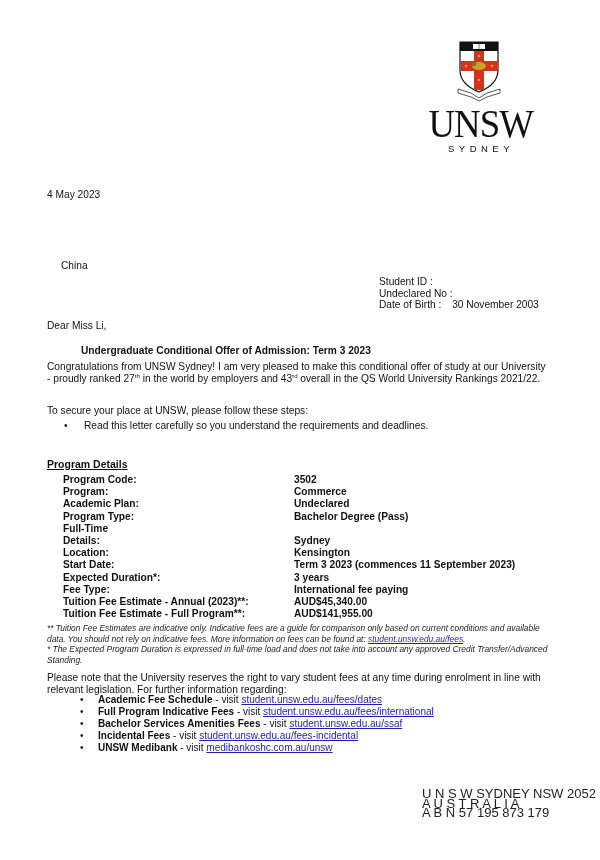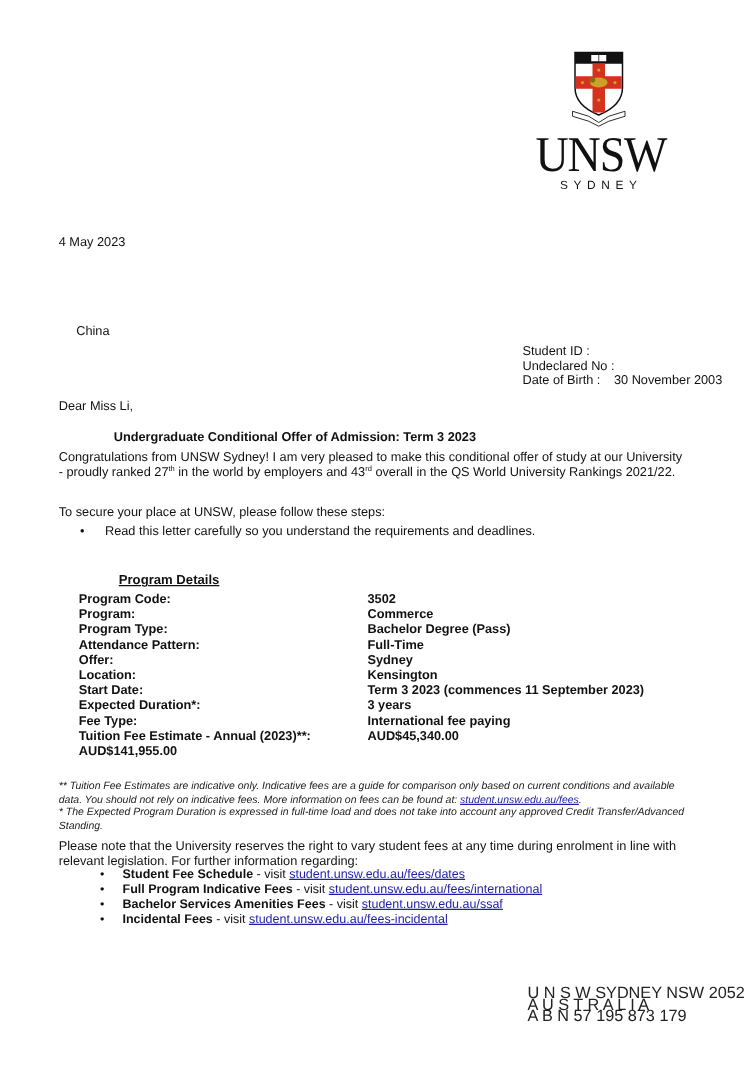--- a/index.html
+++ b/index.html
@@ -33,34 +33,34 @@
       color: #111;
       margin-top: 1px;
       padding-left: 4px;
       text-align: center;
     }
 
     .date { left: 47px; top: 189px; }
     .country { left: 61px; top: 260px; }
 
     .ref-block { left: 379px; top: 276px; line-height: 11.5px; }
-    .ref-row { white-space: nowrap; margin-left: 39px; }
+    .ref-row { white-space: nowrap; }
     .ref-val { margin-left: 8px; }
 
     .salutation { left: 47px; top: 320px; }
-    .subject { left: 47px; top: 345px; font-weight: bold; padding-left: 44px; }
+    .subject { left: 37px; top: 345px; font-weight: bold; padding-left: 44px; }
     .para1 { left: 47px; top: 361px; width: 500px; line-height: 12px; }
     sup { font-size: 6px; line-height: 0; vertical-align: 4px; }
 
     .para2 { left: 47px; top: 405px; }
     .steps { left: 64px; top: 420px; width: 490px; list-style: none; }
     .steps li { position: relative; padding-left: 20px; margin-bottom: 3px; line-height: 12px; }
     .steps li::before { content: "•"; position: absolute; left: 0; top: 0; }
 
-    .program-heading { left: 47px; top: 458px; font-weight: bold; text-decoration: underline; font-size: 10.5px; margin-left: 48px; }
+    .program-heading { left: 47px; top: 458px; font-weight: bold; text-decoration: underline; font-size: 10.5px; }
 
     .details { left: 47px; top: 474px; width: 500px; font-weight: bold; margin-left: 16px; }
     .detail-row { display: flex; height: 12.2px; line-height: 12.2px; }
     .detail-label { width: 231px; white-space: nowrap; }
     .detail-value { white-space: nowrap; }
 
     .footnotes { left: 47px; top: 623px; width: 505px; font-style: italic; font-size: 8.4px; line-height: 10.5px; color: #222; }
 
     a, .link { color: #1f1fa8; text-decoration: underline; }
 
@@ -139,29 +139,32 @@
 <div class="abs details">
   <div class="detail-row">
       <span class="detail-label">Program Code:</span>
       <span class="detail-value">3502</span>
     </div>
   <div class="detail-row">
       <span class="detail-label">Program:</span>
       <span class="detail-value">Commerce</span>
     </div>
   <div class="detail-row">
+      <span class="detail-label">Academic Plan:</span>
+      <span class="detail-value">Undeclared</span>
+    </div>
+  <div class="detail-row">
       <span class="detail-label">Program Type:</span>
       <span class="detail-value">Bachelor Degree (Pass)</span>
     </div>
   <div class="detail-row">
-      <span class="detail-label">Attendance Pattern:</span>
       <span class="detail-value">Full-Time</span>
     </div>
   <div class="detail-row">
-      <span class="detail-label">Offer:</span>
+      <span class="detail-label">Details:</span>
       <span class="detail-value">Sydney</span>
     </div>
   <div class="detail-row">
       <span class="detail-label">Location:</span>
       <span class="detail-value">Kensington</span>
     </div>
   <div class="detail-row">
       <span class="detail-label">Start Date:</span>
       <span class="detail-value">Term 3 2023 (commences 11 September 2023)</span>
     </div>
@@ -171,35 +174,37 @@
     </div>
   <div class="detail-row">
       <span class="detail-label">Fee Type:</span>
       <span class="detail-value">International fee paying</span>
     </div>
   <div class="detail-row">
       <span class="detail-label">Tuition Fee Estimate - Annual (2023)**:</span>
       <span class="detail-value">AUD$45,340.00</span>
     </div>
   <div class="detail-row">
+      <span class="detail-label">Tuition Fee Estimate - Full Program**:</span>
       <span class="detail-value">AUD$141,955.00</span>
     </div>
 </div>
 
 <div class="abs footnotes">
   <div><span>** Tuition Fee Estimates are indicative only. Indicative fees are a guide for comparison only based on current conditions and available data. You should not rely on indicative fees. More information on fees can be found at: </span><a class="link">student.unsw.edu.au/fees</a><span>.</span></div>
   <div>* The Expected Program Duration is expressed in full-time load and does not take into account any approved Credit Transfer/Advanced Standing.</div>
 </div>
 
 <div class="abs note">Please note that the University reserves the right to vary student fees at any time during enrolment in line with relevant legislation. For further information regarding:</div>
 
 <ul class="abs fee-links">
-  <li><b>Student Fee Schedule</b><span> - visit </span><a class="link">student.unsw.edu.au/fees/dates</a></li>
+  <li><b>Academic Fee Schedule</b><span> - visit </span><a class="link">student.unsw.edu.au/fees/dates</a></li>
   <li><b>Full Program Indicative Fees</b><span> - visit </span><a class="link">student.unsw.edu.au/fees/international</a></li>
   <li><b>Bachelor Services Amenities Fees</b><span> - visit </span><a class="link">student.unsw.edu.au/ssaf</a></li>
   <li><b>Incidental Fees</b><span> - visit </span><a class="link">student.unsw.edu.au/fees-incidental</a></li>
+  <li><b>UNSW Medibank</b><span> - visit </span><a class="link">medibankoshc.com.au/unsw</a></li>
 </ul>
 
 <div class="abs address">
   <div>U N S W SYDNEY NSW 2052</div>
   <div>A U S T R A L I A</div>
   <div>A B N 57 195 873 179</div>
 </div>
 
 </body></html>

